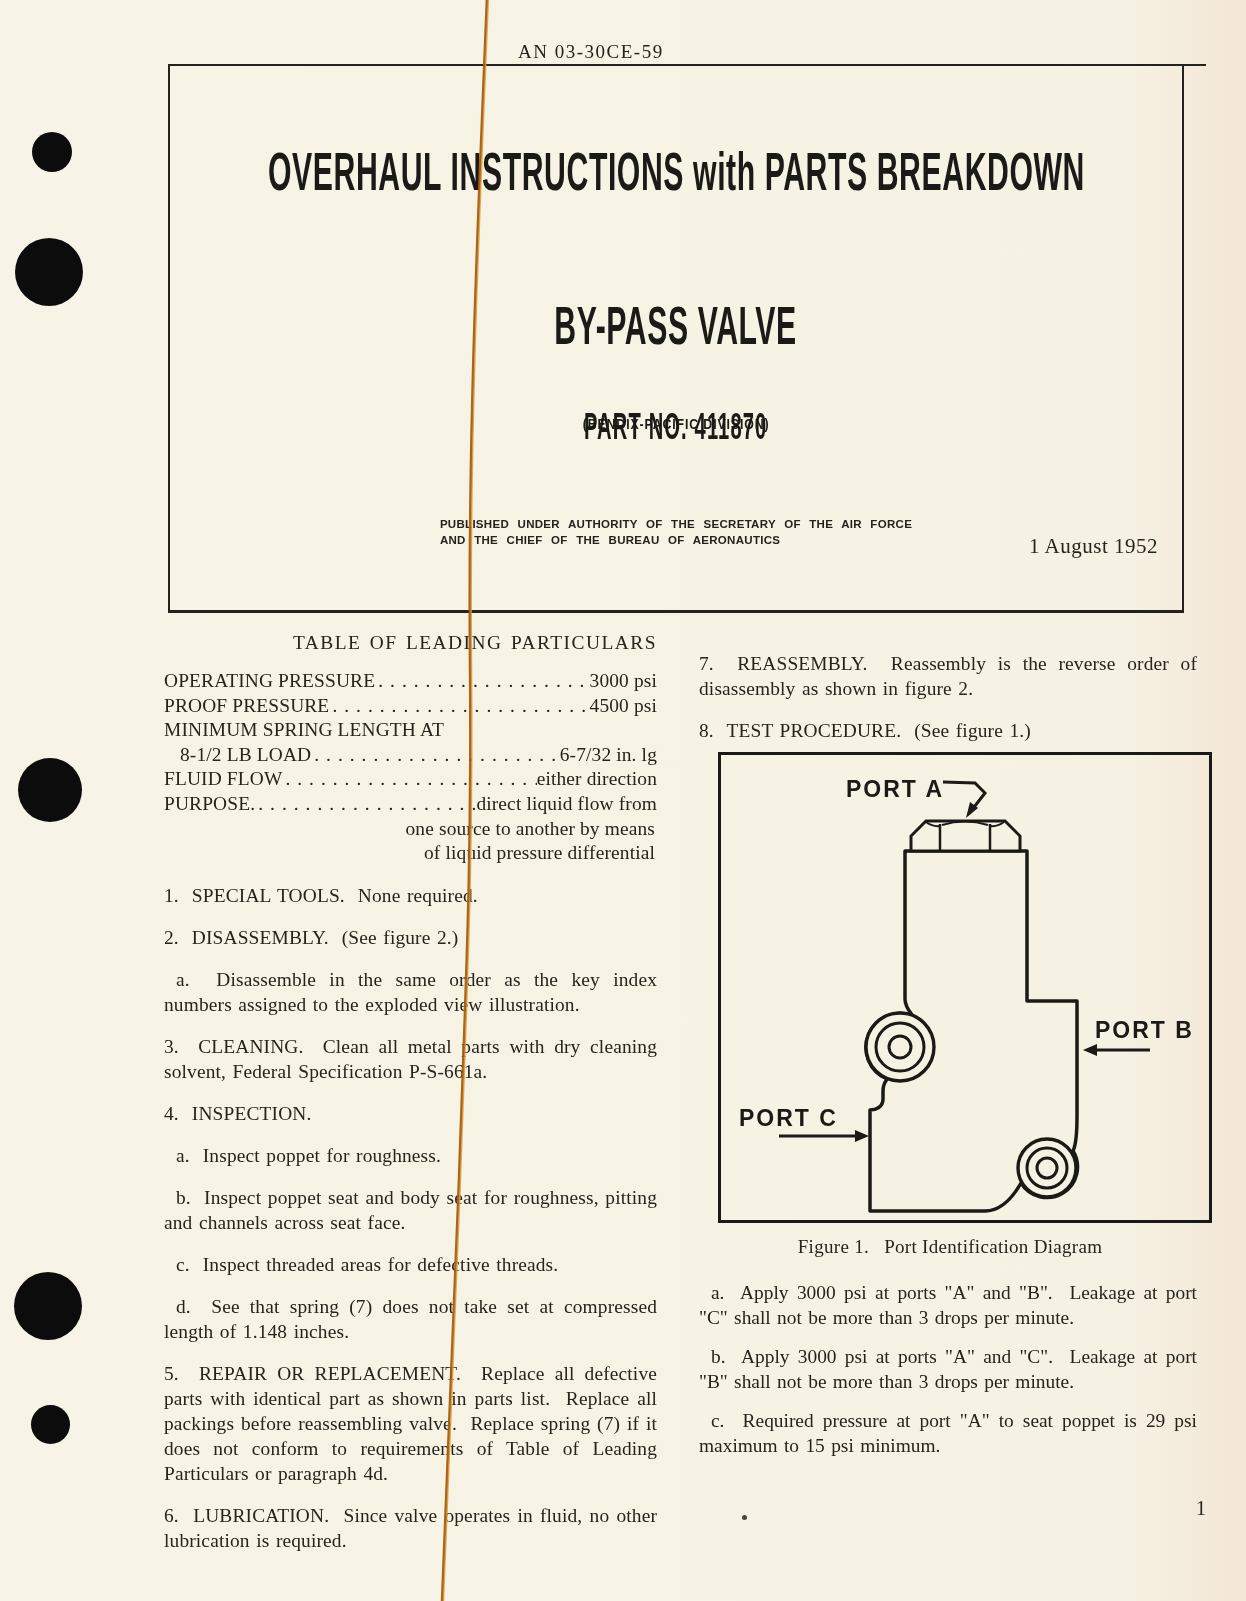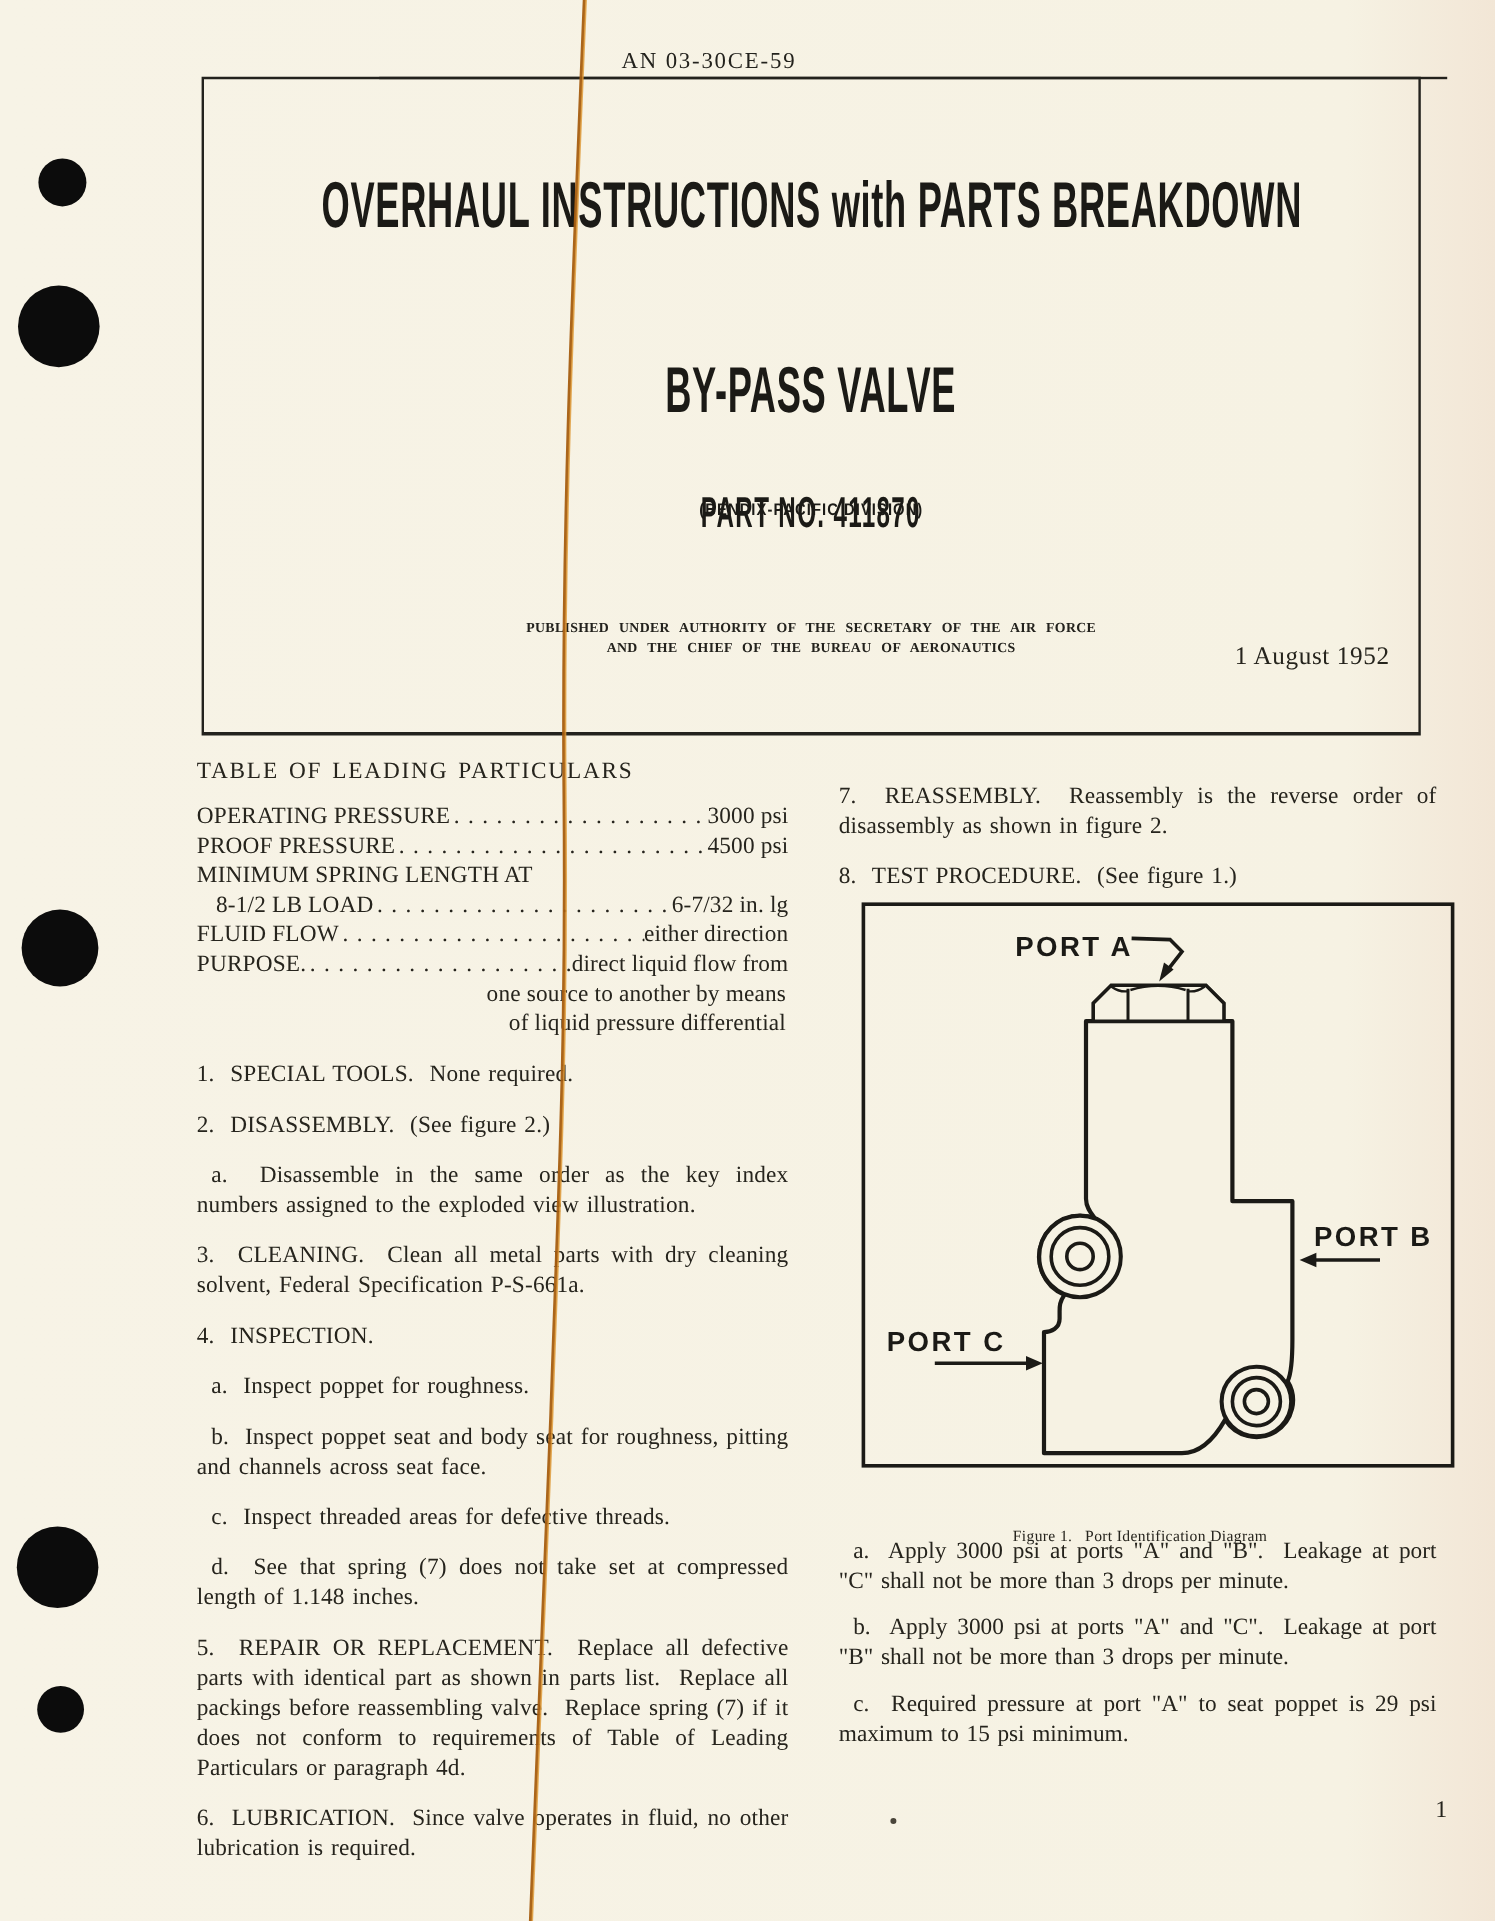--- a/index.html
+++ b/index.html
@@ -25,49 +25,49 @@
   .centerwrap{position:absolute;left:0;width:100%;display:flex;justify-content:center;}
   .condensed{
     font-family:"Liberation Sans", sans-serif;font-weight:bold;color:#1b1a16;
     white-space:nowrap;transform-origin:center;letter-spacing:1px;
   }
   .main-title{font-size:54px;transform:scaleX(0.56);}
   .subtitle{font-size:54px;transform:scaleX(0.56);}
   .part-no{font-size:36px;transform:scaleX(0.56);letter-spacing:2px;}
   .division{font-size:14px;transform:scaleX(0.88);letter-spacing:1px;}
   .authority{
-    font-family:Liberation Serif, serif;font-weight:bold;
+    font-family:Liberation Sans, sans-serif;font-weight:bold;
     font-size:11.5px;line-height:16px;letter-spacing:0.3px;word-spacing:5px;
-    text-align:center;color:#23221d;
+    text-align:left;color:#23221d;
   }
   .date{position:absolute;right:24px;top:468px;font-size:21px;letter-spacing:0.5px;}
   .col{position:absolute;font-size:19.4px;line-height:25px;letter-spacing:0.15px;}
   .col-left{left:164px;top:630px;width:493px;}
   .col-right{left:699px;top:634px;width:498px;}
-  .tlp-heading{text-align:left;letter-spacing:1.5px;margin:0 0 14px 0;word-spacing:2px;}
+  .tlp-heading{text-align:right;letter-spacing:1.5px;margin:0 0 14px 0;word-spacing:2px;}
   .lp-row{display:flex;align-items:baseline;line-height:24.6px;}
   .lp-row .lbl{white-space:nowrap;}
   .lp-row .lbl.indent{padding-left:16px;}
   .lp-row .dots{flex:1;overflow:hidden;white-space:nowrap;letter-spacing:7px;padding:0 3px;}
   .lp-row .val{white-space:nowrap;}
   .lp-cont{text-align:right;line-height:24.6px;padding-right:2px;}
   .para{
     margin:17px 0 0 0;text-align:justify;white-space:pre-wrap;
     word-spacing:1.5px;
   }
   .para.sub{text-indent:12px;}
   .tlp-block{margin-bottom:0;text-align:right;}
   .fig-box{
     position:absolute;left:718px;top:752px;width:494px;height:471px;
     border:3px solid #1b1a16;box-sizing:border-box;background:transparent;
   }
   .fig-box svg{display:block;width:100%;height:100%;}
   .fig-caption{
     position:absolute;left:700px;top:1236px;width:500px;text-align:center;
-    font-size:13px;letter-spacing:0.3px;white-space:pre-wrap;margin-top:36px;
+    font-size:19px;letter-spacing:0.3px;white-space:pre-wrap;
   }
   .test-steps{position:absolute;left:699px;top:1266px;width:498px;font-size:19.4px;line-height:25px;}
   .test-steps .para{margin:14px 0 0 0;}
   .page-num{position:absolute;left:1196px;top:1497px;font-size:20px;}
   .speck{position:absolute;left:742px;top:1515px;width:5px;height:5px;border-radius:50%;background:#4a453a;}
   .artifact{position:absolute;left:0;top:0;z-index:50;pointer-events:none;}
   svg text{
     font-family:"Liberation Sans", sans-serif;font-weight:bold;
     font-size:23px;letter-spacing:2px;fill:#1b1a16;
   }

